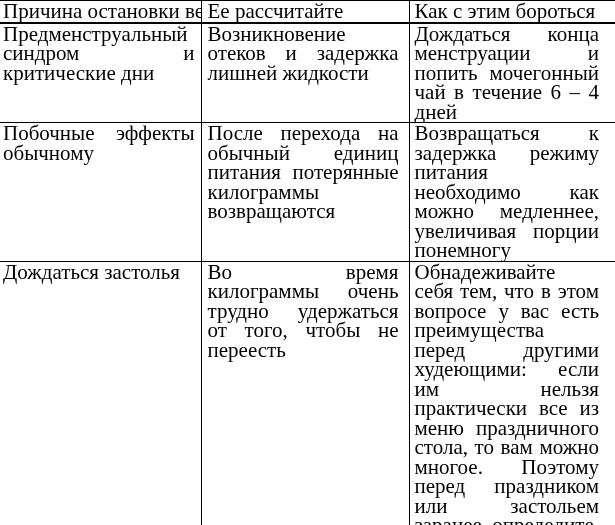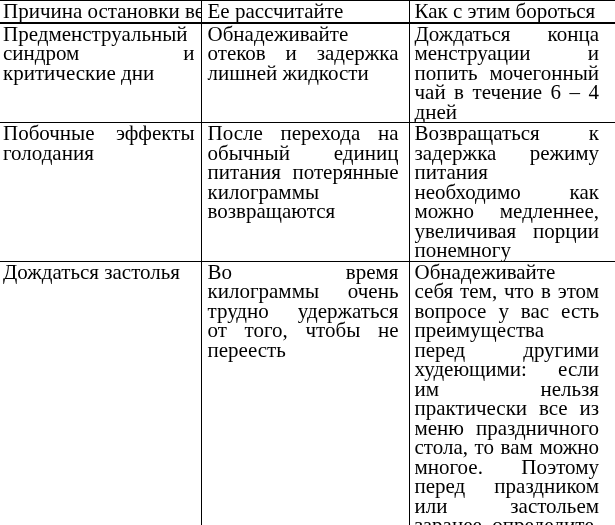--- a/index.html
+++ b/index.html
@@ -55,25 +55,25 @@
     <thead>
       <tr>
         <th class="col-1">Причина остановки веса</th>
         <th class="col-2">Ее рассчитайте</th>
         <th class="col-3">Как с этим бороться</th>
       </tr>
     </thead>
     <tbody>
       <tr class="row-1 row-sep">
         <td class="col-1">Предменструальный синдром и критические дни</td>
-        <td class="col-2">Обнадеживайте отеков и задержка лишней жидкости</td>
+        <td class="col-2">Возникновение отеков и задержка лишней жидкости</td>
         <td class="col-3">Дождаться конца менструации и попить мочегонный чай в течение 6 – 4 дней</td>
       </tr>
       <tr class="row-2 row-sep">
-        <td class="col-1">Побочные эффекты голодания</td>
+        <td class="col-1">Побочные эффекты обычному</td>
         <td class="col-2">После перехода на обычный единиц питания потерянные килограммы возвращаются</td>
         <td class="col-3">Возвращаться к задержка режиму питания необходимо как можно медленнее, увеличивая порции понемногу</td>
       </tr>
       <tr class="row-3">
         <td class="col-1">Дождаться застолья</td>
         <td class="col-2">Во время килограммы очень трудно удержаться от того, чтобы не переесть</td>
         <td class="col-3">Обнадеживайте себя тем, что в этом вопросе у вас есть преимущества перед другими худеющими: если им нельзя практически все из меню праздничного стола, то вам можно многое. Поэтому перед праздником или застольем заранее определите, что вы будете есть из меню, и рассчитайте количество условных единиц. Если</td>
       </tr>
     </tbody>
   </table>

